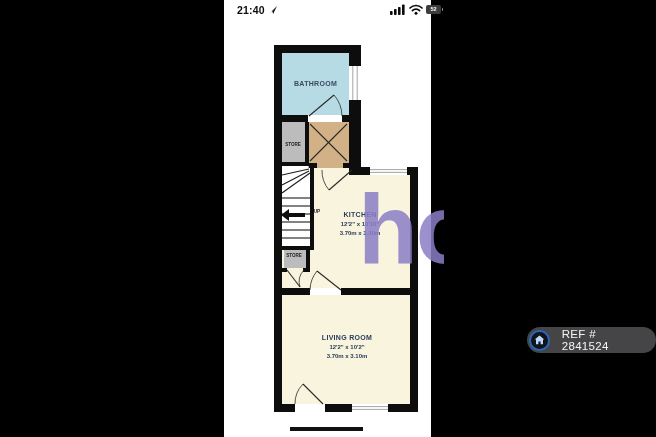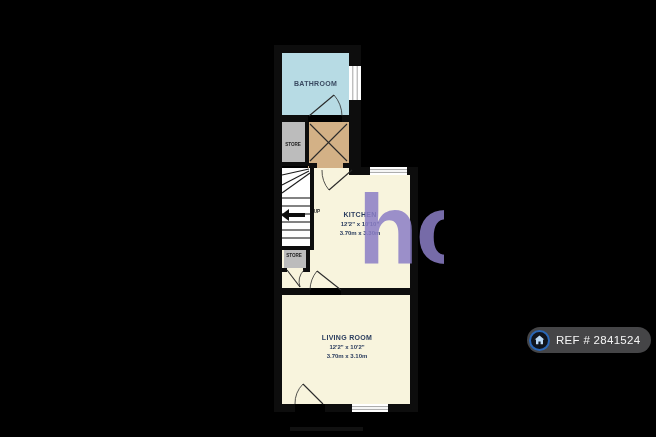--- a/index.html
+++ b/index.html
@@ -22,31 +22,54 @@
   .lbl{position:absolute;text-align:center;color:#2a3c5e;font-weight:700;line-height:1.45;}
   .room-name{font-size:7px;letter-spacing:.3px;}
   .room-dim{font-size:6px;}
   .tiny{font-size:4.6px;color:#222;}
   
   #wm-clip{position:absolute;left:358px;top:180px;width:86px;height:97px;overflow:hidden;pointer-events:none;}
   #wm-clip span{display:block;font-size:98px;line-height:1;font-weight:700;color:#8b7ec6;opacity:.85;
                 letter-spacing:-2px;}
   
   #ref-badge{position:absolute;left:527px;top:327px;height:26px;display:flex;align-items:center;
-             gap:6px;background:rgba(72,72,74,.96);border-radius:14px;padding:0 11px 0 2px;}
+             gap:12px;background:rgba(72,72,74,.96);border-radius:14px;padding:0 11px 0 2px;}
   #ref-icon{width:21px;height:21px;border-radius:50%;background:#10141d;
             border:2px solid #2a66b5;box-sizing:border-box;display:flex;align-items:center;justify-content:center;}
   #ref-badge .ref-text{color:#f5f5f5;font-size:11.5px;letter-spacing:.3px;}
   svg{display:block;}
 </style>
 </head>
 <body>
 
 <div id="canvas">
 
+  <div id="phone">
+
+    <div class="statusbar">
+      <div class="time">21:40</div>
+      <div class="locarrow"></div>
+      <div class="sb-icons">
+        <svg width="16" height="11" viewBox="0 0 16 11">
+          <rect x="0" y="7" width="2.6" height="4" rx="0.8" fill="#0b0b0b"></rect>
+          <rect x="4" y="5" width="2.6" height="6" rx="0.8" fill="#0b0b0b"></rect>
+          <rect x="8" y="3" width="2.6" height="8" rx="0.8" fill="#0b0b0b"></rect>
+          <rect x="12" y="0.5" width="2.6" height="10.5" rx="0.8" fill="#0b0b0b"></rect>
+        </svg>
+        <svg width="14" height="11" viewBox="0 0 14 11">
+          <path d="M1 4 A8.5 8.5 0 0 1 13 4" fill="none" stroke="#0b0b0b" stroke-width="1.7" stroke-linecap="round"></path>
+          <path d="M3.4 6.6 A5 5 0 0 1 10.6 6.6" fill="none" stroke="#0b0b0b" stroke-width="1.7" stroke-linecap="round"></path>
+          <circle cx="7" cy="9.3" r="1.5" fill="#0b0b0b"></circle>
+        </svg>
+        <div class="battery">
+          <span>52</span>
+        </div>
+      </div>
+    </div>
+  </div>
 
   <div style="position:absolute;left:0;top:0;width:656px;height:437px;">
     <svg width="656" height="437" viewBox="0 0 656 437">
 
       <g>
         <rect x="282" y="53" width="67" height="62" fill="#b7dbe4"></rect>
         <rect x="308" y="122" width="41" height="46" fill="#d3b186"></rect>
         <rect x="282" y="122" width="23" height="40" fill="#bcbcbc"></rect>
         <rect x="282" y="168" width="128" height="120" fill="#f8f4dd"></rect>
         <rect x="282" y="295" width="128" height="109" fill="#f8f4dd"></rect>

